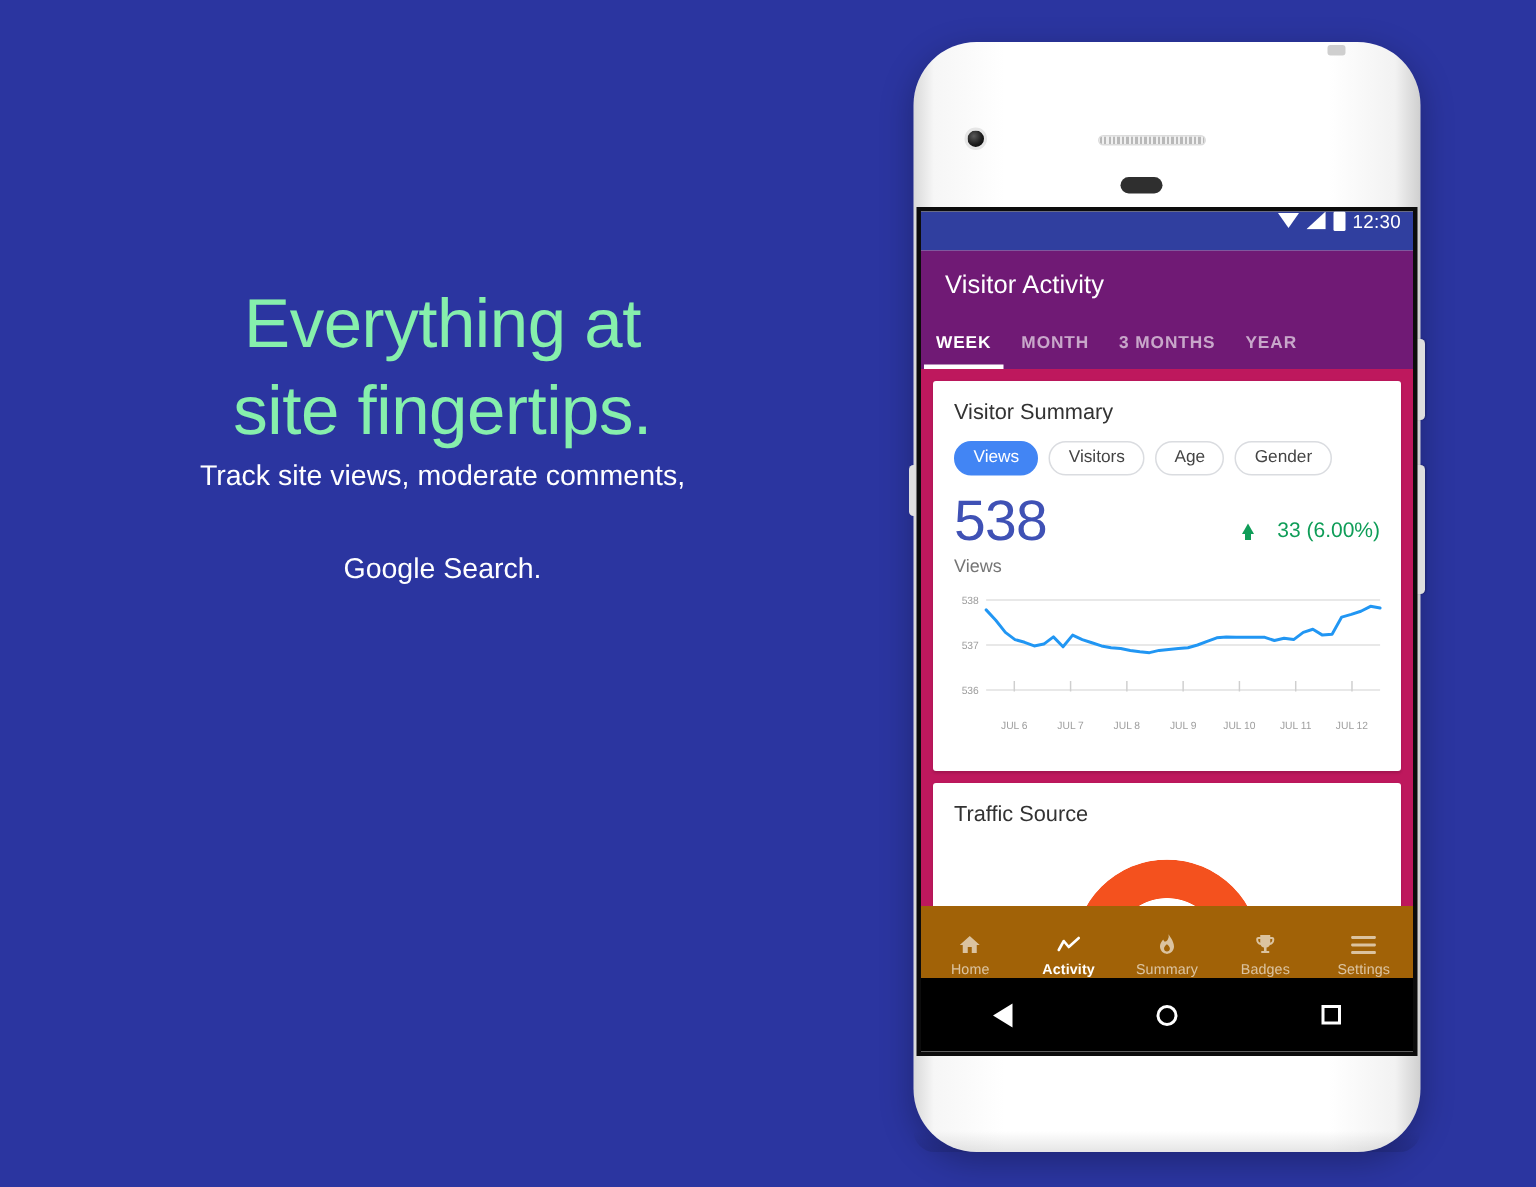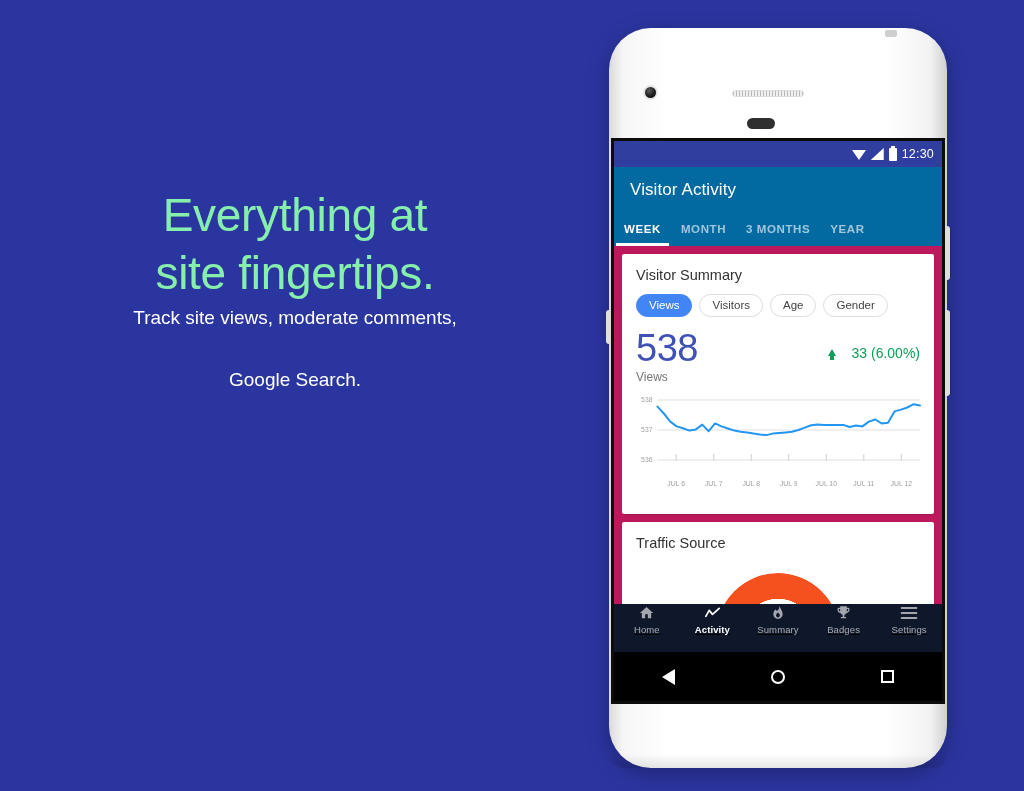--- a/index.html
+++ b/index.html
@@ -102,37 +102,37 @@
   .screen {
     position: relative;
     width: 100%; height: 100%;
     background: #eeeeee;
     overflow: hidden;
   }
 
   
   .statusbar {
     height: 26px; background: #303F9F;
-    display: flex; align-items: center; justify-content: flex-end;
+    display: flex; align-items: flex-start; justify-content: flex-end;
     padding-right: 8px; gap: 5px;
   }
   .sb-time { color:#fff; font-size: 12.5px; font-weight: 500; letter-spacing:.2px; }
   .ico-wifi { width:14px; height:11px; position:relative; }
   .ico-wifi::before {
     content:""; position:absolute; left:0; top:1px;
     border-left:7px solid transparent; border-right:7px solid transparent;
     border-top:10px solid #fff;
   }
   .ico-signal { width:13px; height:12px; background:#fff;
     clip-path: polygon(100% 0, 100% 100%, 0 100%); }
   .ico-batt { width:8px; height:13px; background:#fff; border-radius:1px; position:relative; }
   .ico-batt::before { content:""; position:absolute; left:2px; top:-2px; width:4px; height:2px; background:#fff; }
 
   
-  .appbar { background:#0369a1; }
+  .appbar { background:#701a75; }
   .appbar-title {
     color:#fff; font-size:17px; font-weight:400;
     padding: 13px 0 14px 16px; letter-spacing:.1px;
   }
   .tabs { display:flex; padding: 0 0; }
   .tab {
     flex: 0 0 auto; padding: 9px 10px 11px;
     color: rgba(255,255,255,0.62);
     font-size: 11.5px; font-weight: 700; letter-spacing:.6px;
     position: relative; text-align:center;
@@ -182,22 +182,22 @@
     position:absolute; left:50%; transform:translateX(-50%); top: 22px;
     width: 124px; height: 124px; border-radius:50%;
     background: conic-gradient(from -90deg, #F4511E 0 62%, #3F51B5 62% 84%, #FBC02D 84% 100%);
     -webkit-mask: radial-gradient(circle, transparent 36px, #000 36.5px);
             mask: radial-gradient(circle, transparent 36px, #000 36.5px);
   }
 
   
   .bottomnav {
     position:absolute; left:0; right:0; bottom:49px;
-    height: 48px; background:#0f172a;
-    display:flex; align-items:flex-start;text-decoration:underline;
+    height: 48px; background:#a16207;
+    display:flex; align-items:flex-end;
   }
   .bn-item { flex:1; text-align:center; color: rgba(255,255,255,0.62); }
   .bn-item.active { color:#ffffff; }
   .bn-ico { height:17px; display:flex; align-items:center; justify-content:center; margin-bottom:3px; }
   .bn-label { font-size: 9.5px; letter-spacing:.1px; }
   .bn-item.active .bn-label { font-weight:700; }
 
   
   .navbar {
     position:absolute; left:0; right:0; bottom:0;

